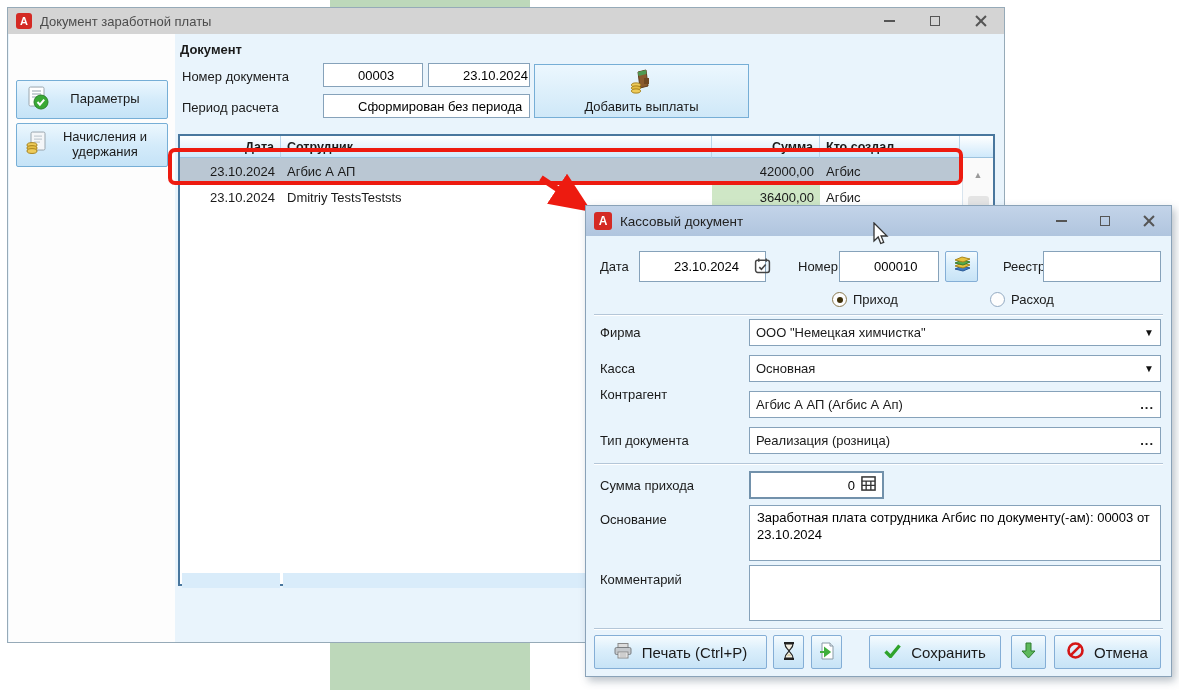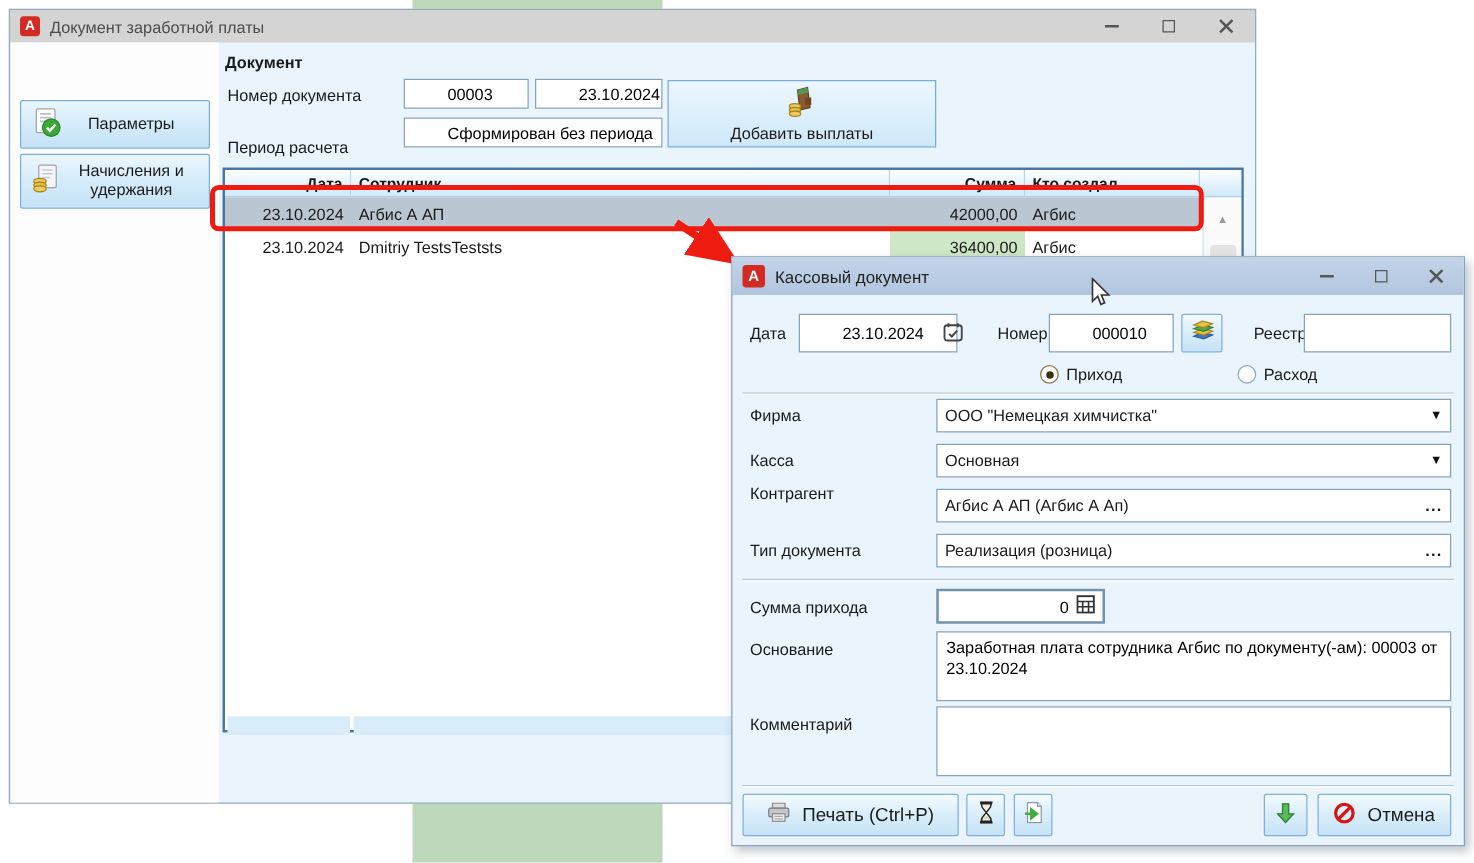--- a/index.html
+++ b/index.html
@@ -128,21 +128,21 @@
   <div class="tbox" style="left:420px;top:55px;width:102px;height:24px;">
     <input style="width: 72px;" value="23.10.2024">
     <span style="margin-left:auto;">
       <svg width="15" height="15" viewBox="0 0 16 16">
           <rect x="1.5" y="3" width="13" height="11.5" rx="2" fill="none" stroke="#9aa4ac" stroke-width="1.4"></rect>
           <path d="M4.5 1.5v3M11.5 1.5v3" stroke="#9aa4ac" stroke-width="1.4"></path>
           <path d="M5 9.5l2 2 4-4.5" stroke="#9aa4ac" stroke-width="1.5" fill="none"></path>
         </svg>
     </span>
   </div>
-  <div class="field-label" style="left:174px;top:102px;">Период расчета</div>
+  <div class="field-label" style="left:174px;top:92px;">Период расчета</div>
   <div class="tbox" style="left:315px;top:86px;width:207px;height:24px;">
     <input value="Сформирован без периода" style="">
   </div>
 
   <div class="abs" id="add-btn">
     <span>
       <svg width="26" height="26" viewBox="0 0 26 26">
           <path d="M9 4l8-2 2 16-8 2z" fill="#8a5a2e" stroke="#5f3c19"></path>
           <path d="M9 4l8-2 .5 4-8 2z" fill="#4f9a52"></path>
           <rect x="15" y="10" width="5" height="6" fill="#6f4722"></rect>
@@ -313,20 +313,28 @@
   </div>
   <div class="dlg-btn" style="left:225px;width:31px;">
     <span>
       <svg width="16" height="18" viewBox="0 0 16 18">
           <path d="M3 1h8l3 3v13H3z" fill="#fff" stroke="#8a9aa6"></path>
           <path d="M11 1v3h3" fill="#e2eaf0" stroke="#8a9aa6"></path>
           <path d="M1 10h8M6 6.5L10.5 10 6 13.5z" stroke="#3fae3c" stroke-width="2" fill="#3fae3c"></path>
         </svg>
     </span>
   </div>
+  <div class="dlg-btn" style="left:283px;width:132px;">
+    <span>
+      <svg width="17" height="14" viewBox="0 0 17 14">
+          <path d="M1.5 7.5l5 5L15.5 1.5" stroke="#2fa32b" stroke-width="3.4" fill="none"></path>
+        </svg>
+    </span>
+    <span>Сохранить</span>
+  </div>
   <div class="dlg-btn" style="left:425px;width:35px;">
     <span>
       <svg width="15" height="17" viewBox="0 0 15 17">
           <path d="M5 1h5v8h4l-6.5 7L1 9h4z" fill="#5cb85c" stroke="#2f7d2f"></path>
         </svg>
     </span>
   </div>
   <div class="dlg-btn" style="left:468px;width:107px;">
     <span>
       <svg width="17" height="17" viewBox="0 0 17 17">

